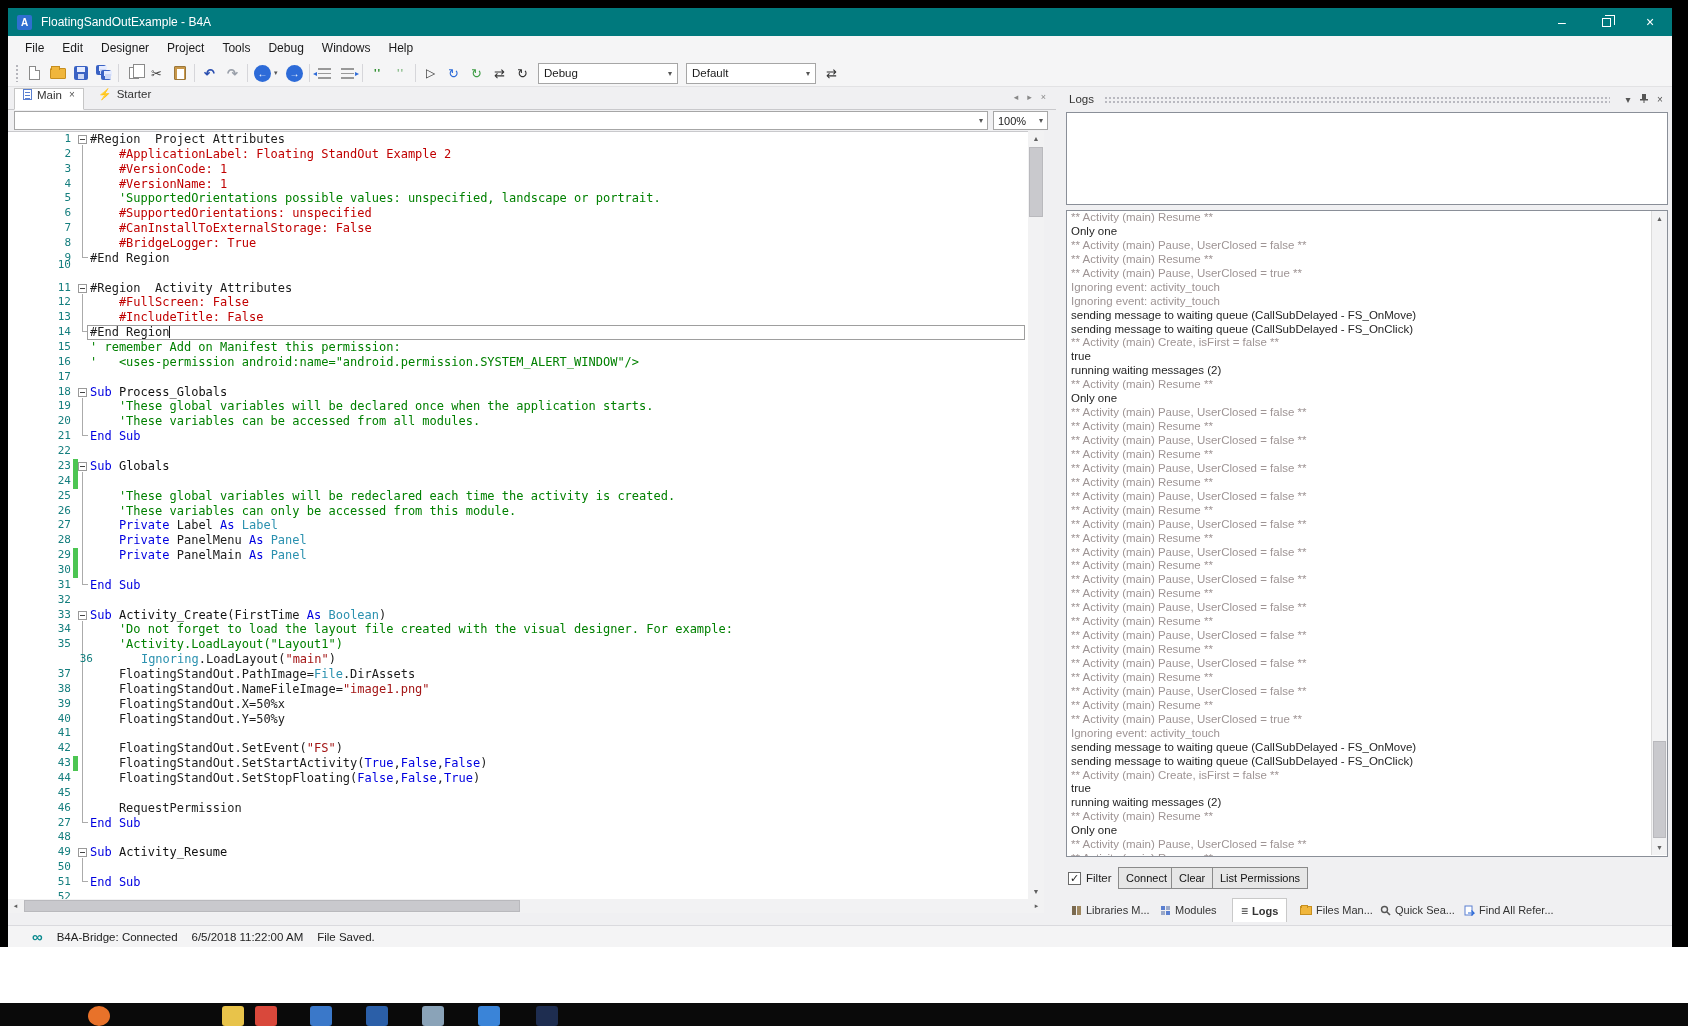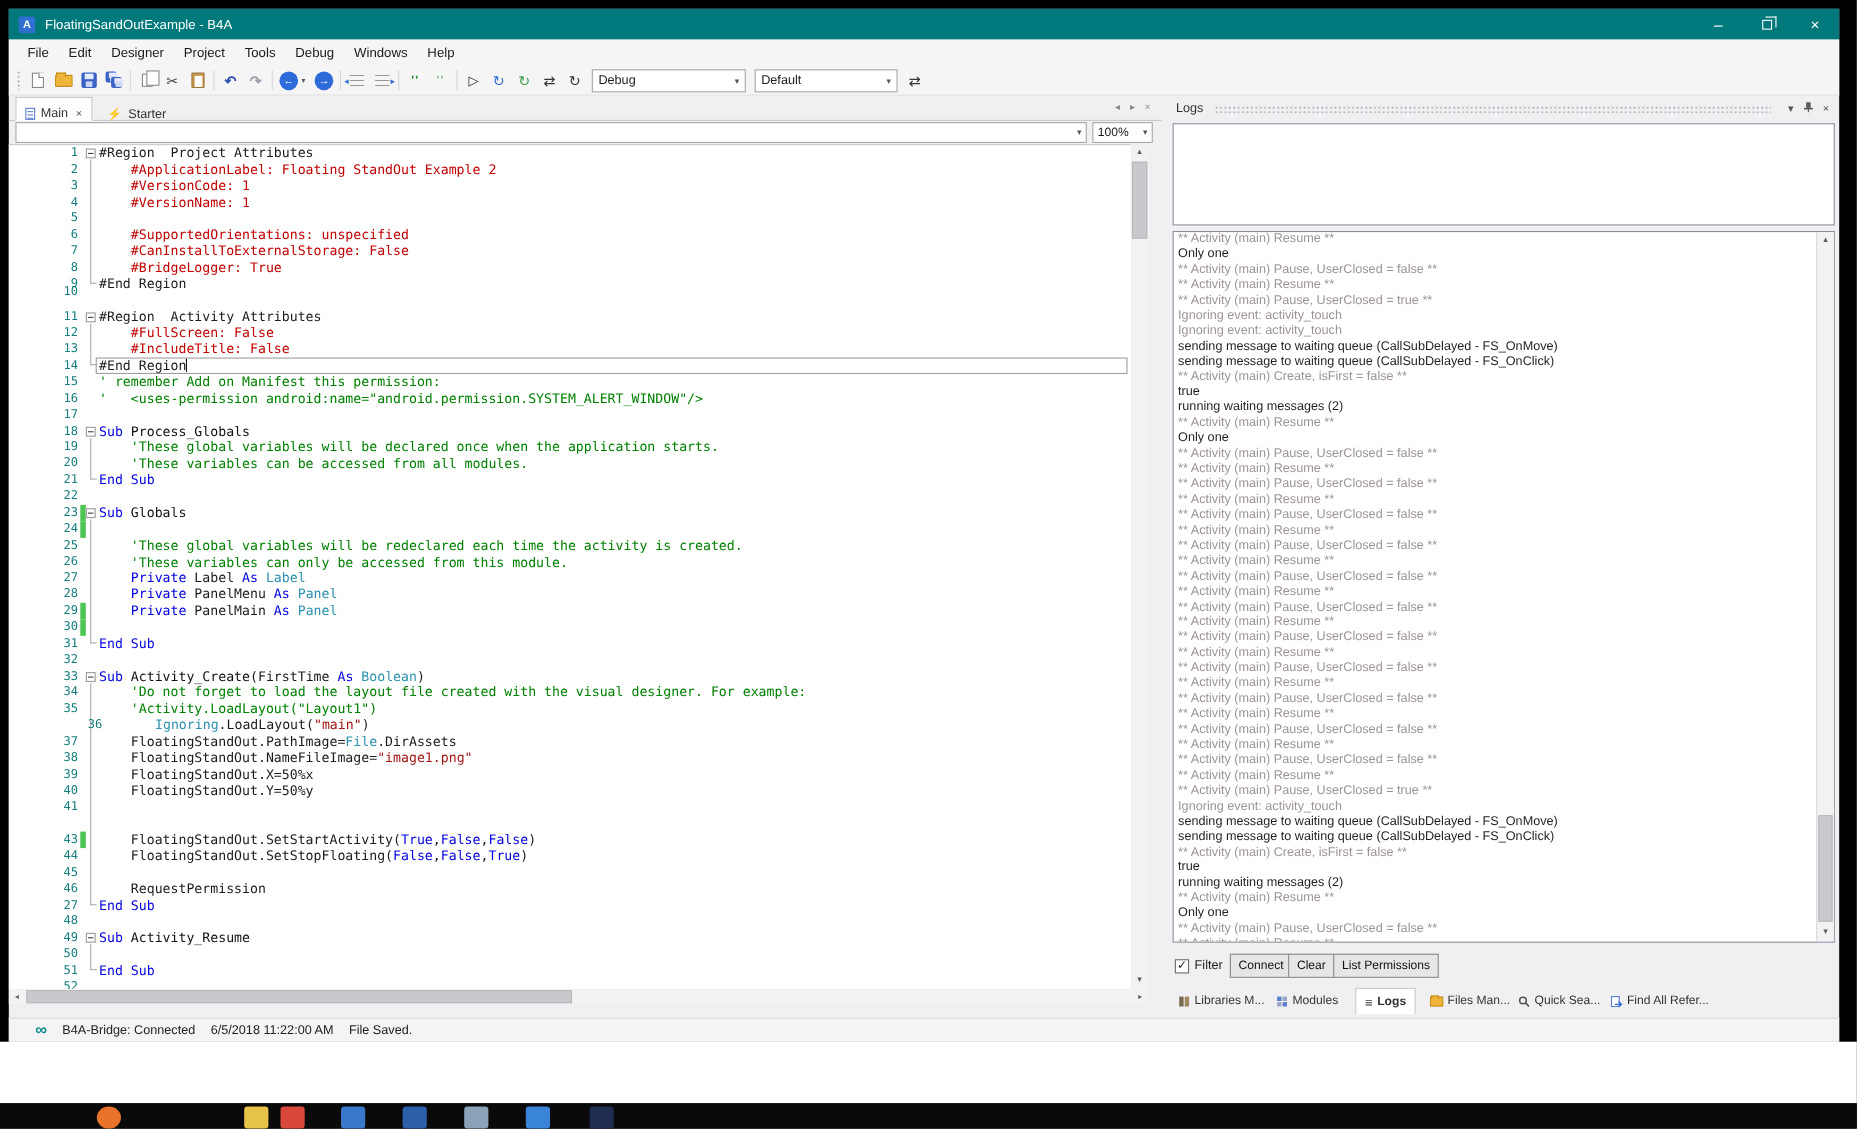--- a/index.html
+++ b/index.html
@@ -49,21 +49,21 @@
   .commic{color:#2f8f2f;font-weight:bold;font-size:11px;letter-spacing:1px}
   .commic.dim{color:#8fbf8f}
   .runic{color:#333;font-size:12px}
   .blueg{color:#2d6bd8}.greeng{color:#3f9d46}.darkg{color:#333}
   .tcombo{height:21px;background:#fff;border:1px solid #a6a6a6;display:flex;align-items:center;font-size:11.5px;padding:0 5px;margin:0 4px;flex:none}
   .tcombo .car{margin-left:auto;font-size:8px;color:#555;padding-left:8px}
   .tcombo.w140{width:140px}.tcombo.w130{width:130px}
 
   
   .tabstrip{position:absolute;left:8px;top:87px;width:1048px;height:23px;border-bottom:1px solid #c9c9cc}
-  .tab{position:absolute;top:1px;height:22px;display:flex;align-items:flex-end;padding:0 8px;font-size:11.5px;color:#333;gap:5px}
+  .tab{position:absolute;top:1px;height:22px;display:flex;align-items:flex-start;padding:0 8px;font-size:11.5px;color:#333;gap:5px}
   .tab.active{background:#fff;border:1px solid #c6c6c6;border-bottom:1px solid #fff}
   .doc-icon{width:9px;height:11px;background:#fff;border:1px solid #5a7fd0;position:relative}
   .doc-icon::after{content:"";position:absolute;left:1px;top:2px;width:5px;height:1px;background:#5a7fd0;box-shadow:0 3px 0 #5a7fd0,0 6px 0 #5a7fd0}
   .bolt{color:#d99800;font-size:11px}
   .tab-close{font-size:10px;color:#555;margin-left:2px}
   .tab-ctrls{position:absolute;right:10px;top:5px;display:flex;gap:9px;font-size:9px;color:#888}
 
   
   .navrow-combo{position:absolute;height:19px;background:#fff;border:1px solid #a6a6a6;display:flex;align-items:center;font-size:11px;padding:0 4px}
   .navrow-combo .car{margin-left:auto;font-size:8px;color:#555}
@@ -281,20 +281,21 @@
       <div class="code-row" style="top: 29.72px;">
         <span class="ln">3</span>
         <span class="codetext"><span class="tk-at">    #VersionCode: 1</span></span>
       </div>
       <div class="code-row" style="top: 44.58px;">
         <span class="ln">4</span>
         <span class="codetext"><span class="tk-at">    #VersionName: 1</span></span>
       </div>
       <div class="code-row" style="top: 59.44px;">
         <span class="ln">5</span>
+        <span class="codetext"><span class="tk-cm">    'SupportedOrientations possible values: unspecified, landscape or portrait.</span></span>
       </div>
       <div class="code-row" style="top: 74.3px;">
         <span class="ln">6</span>
         <span class="codetext"><span class="tk-at">    #SupportedOrientations: unspecified</span></span>
       </div>
       <div class="code-row" style="top: 89.16px;">
         <span class="ln">7</span>
         <span class="codetext"><span class="tk-at">    #CanInstallToExternalStorage: False</span></span>
       </div>
       <div class="code-row" style="top: 104.02px;">
@@ -434,20 +435,24 @@
         <span class="ln">39</span>
         <span class="codetext"><span class="tk-pl">    FloatingStandOut.X=50%x</span></span>
       </div>
       <div class="code-row" style="top: 579.54px;">
         <span class="ln">40</span>
         <span class="codetext"><span class="tk-pl">    FloatingStandOut.Y=50%y</span></span>
       </div>
       <div class="code-row" style="top: 594.4px;">
         <span class="ln">41</span>
         <span class="codetext"></span>
+      </div>
+      <div class="code-row" style="top: 609.26px;">
+        <span class="ln">42</span>
+        <span class="codetext"><span class="tk-pl">    FloatingStandOut.SetEvent(</span><span class="tk-st">"FS"</span><span class="tk-pl">)</span></span>
       </div>
       <div class="code-row" style="top: 624.12px;">
         <div class="changebar"></div>
         <span class="ln">43</span>
         <span class="codetext"><span class="tk-pl">    FloatingStandOut.SetStartActivity(</span><span class="tk-kw">True</span><span class="tk-pl">,</span><span class="tk-kw">False</span><span class="tk-pl">,</span><span class="tk-kw">False</span><span class="tk-pl">)</span></span>
       </div>
       <div class="code-row" style="top: 638.98px;">
         <span class="ln">44</span>
         <span class="codetext"><span class="tk-pl">    FloatingStandOut.SetStopFloating(</span><span class="tk-kw">False</span><span class="tk-pl">,</span><span class="tk-kw">False</span><span class="tk-pl">,</span><span class="tk-kw">True</span><span class="tk-pl">)</span></span>
       </div>

